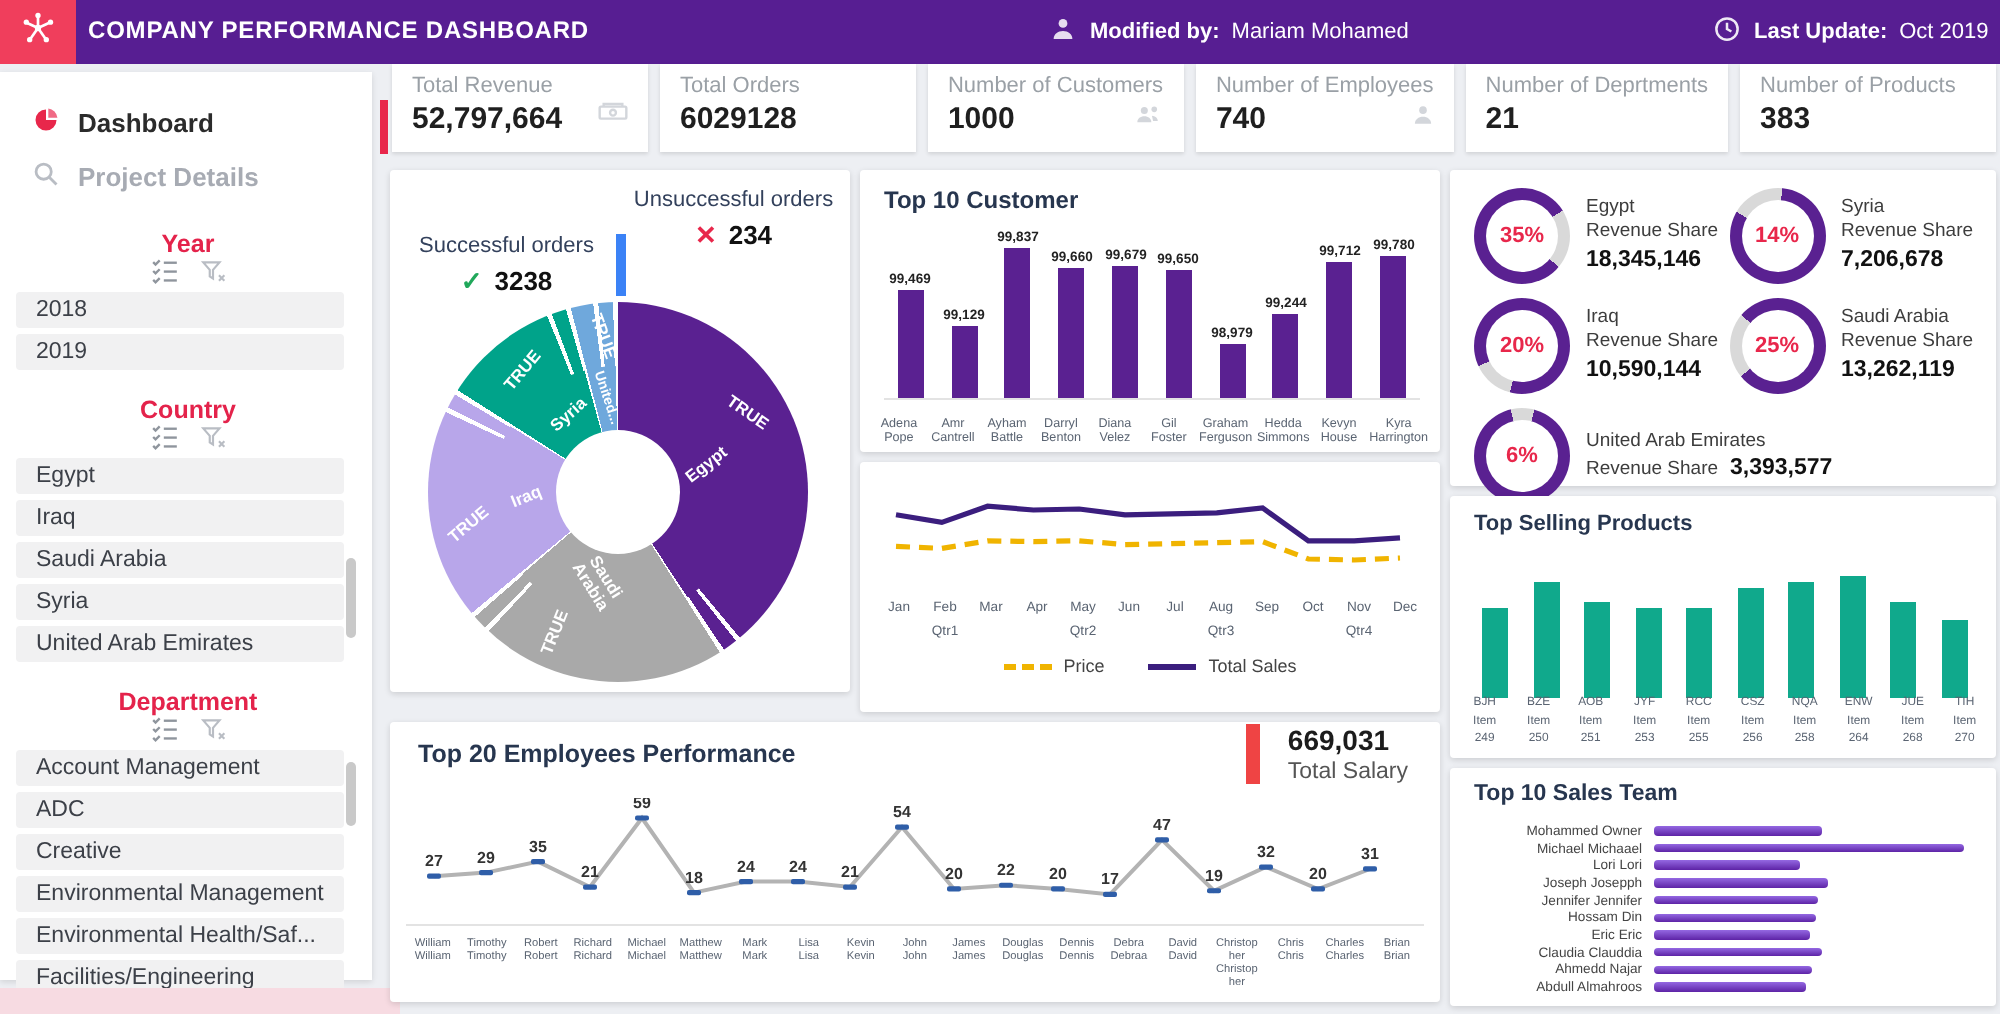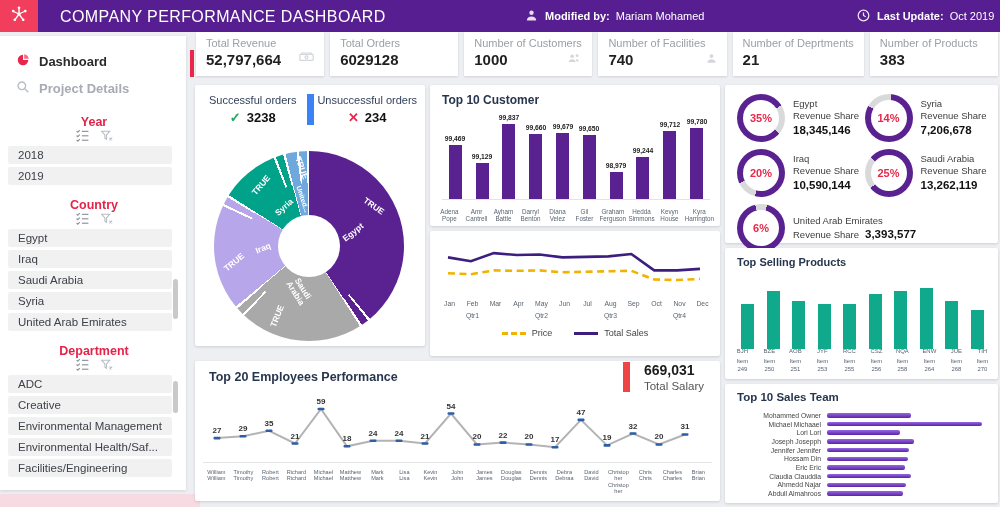--- a/index.html
+++ b/index.html
@@ -2,21 +2,21 @@
 <html><head>
 <meta charset="utf-8">
 <style>
   html,body{margin:0;padding:0;background:#edeff3;}
   *{box-sizing:border-box;font-family:"Liberation Sans",sans-serif;}
   #app{position:relative;width:1000px;height:507px;background:#edeff3;overflow:hidden;}
 
   
   #header{position:absolute;left:0;top:0;width:1000px;height:32px;background:#571e92;}
   #logo{position:absolute;left:0;top:0;width:38px;height:32px;background:#f03e5c;display:flex;align-items:center;justify-content:center;cursor:pointer;}
-  #title{position:absolute;left:60px;top:8px;color:#fff;font-weight:normal;font-size:16px;letter-spacing:.4px;}
+  #title{position:absolute;left:44px;top:8px;color:#fff;font-weight:bold;font-size:12px;letter-spacing:.4px;}
   .hdr-item{position:absolute;top:0;height:32px;display:flex;align-items:center;gap:6px;color:#fff;font-size:11px;}
   #modified{left:524px;} #update{left:856px;}
   .hdr-bold{font-weight:bold;}
 
   
   #sidebar{position:absolute;left:0;top:36px;width:186px;height:454px;background:#fff;box-shadow:0 1px 3px rgba(0,0,0,.12);padding-top:12px;}
   .nav-item{display:flex;align-items:center;gap:9px;padding:5px 16px;font-size:13px;font-weight:bold;color:#2b2b2b;cursor:pointer;}
   .nav-item.dim{color:#a7abb3;}
   .filter-head{display:flex;align-items:center;padding:4px 12px 2px 14px;margin-top:9px;flex-direction:column;}
   .filter-title{flex:1;color:#e4234b;font-weight:bold;font-size:12.5px;}
@@ -38,21 +38,21 @@
   .kpi-icon{position:absolute;right:9px;bottom:7px;}
 
   
   .panel{position:absolute;background:#fff;box-shadow:0 1px 3px rgba(0,0,0,.14);border-radius:2px;}
   .panel-title{font-size:12px;font-weight:bold;color:#27364f;}
 
   
   #panel-orders{left:195px;top:85px;width:230px;height:261px;}
   .orders-head{display:flex;padding:9px 4px 2px;}
   .orders-col{flex:1;text-align:center;}
-  .orders-col.l{border-right:7px solid #3b82f6;}
+  .orders-col.l{border-right:5px solid #3b82f6;margin-top:23px;}
   .orders-lbl{font-size:11px;color:#33415c;}
   .orders-val{font-size:13px;font-weight:bold;color:#111;margin-top:4px;}
   .mark-ok{color:#21a85b;font-weight:bold;font-size:13px;margin-right:6px;}
   .mark-bad{color:#e8274b;font-weight:bold;font-size:13px;margin-right:6px;}
   #sunburst{position:absolute;left:19px;top:66px;width:190px;height:190px;}
   .ring{position:absolute;border-radius:50%;}
   #sb-outer{inset:0;}
   #sb-inner{inset:32px;}
   #sb-hole{inset:64px;background:#fff;}
   .sbl{position:absolute;color:#fff;font-size:8.5px;font-weight:600;white-space:nowrap;transform-origin:center;}
@@ -259,20 +259,21 @@
             </span>
             <span>
               <svg width="15" height="13" viewBox="0 0 24 24" fill="none" stroke="#b9bdc4" stroke-width="2">
                 <path d="M3 4h15l-6 7v8l-3-2v-6z"></path>
                 <path d="M17.5 16l5 5M22.5 16l-5 5"></path>
               </svg>
             </span>
           </span>
         </div>
         <div class="filter-list" id="flist-2">
+          <div class="filter-item">Account Management</div>
           <div class="filter-item">ADC</div>
           <div class="filter-item">Creative</div>
           <div class="filter-item">Environmental Management</div>
           <div class="filter-item">Environmental Health/Saf...</div>
           <div class="filter-item">Facilities/Engineering</div>
           <div class="scroll-thumb"></div>
         </div>
       </div>
   </div>
   <div id="footer-pink"></div>
@@ -296,21 +297,21 @@
         <div class="kpi-label">Number of Customers</div>
         <div class="kpi-value">1000</div>
         <span class="kpi-icon"><svg width="17" height="14" viewBox="0 0 24 24" fill="#d3d6db">
             <circle cx="8" cy="9" r="3"></circle>
             <path d="M2 19c0-3 2.7-5 6-5s6 2 6 5z"></path>
             <circle cx="16.5" cy="8" r="2.4"></circle>
             <path d="M14.5 13.6c2.6.2 5 1.9 5 4.4h-4z"></path>
           </svg></span>
       </div>
       <div class="kpi">
-        <div class="kpi-label">Number of Facilities</div>
+        <div class="kpi-label">Number of Employees</div>
         <div class="kpi-value">740</div>
         <span class="kpi-icon"><svg width="13" height="13" viewBox="0 0 24 24" fill="#d3d6db">
             <circle cx="12" cy="7.5" r="3.5"></circle>
             <path d="M4.5 20c0-4 3.4-6.5 7.5-6.5s7.5 2.5 7.5 6.5z"></path>
           </svg></span>
       </div>
       <div class="kpi">
         <div class="kpi-label">Number of Deprtments</div>
         <div class="kpi-value">21</div>
       </div>

